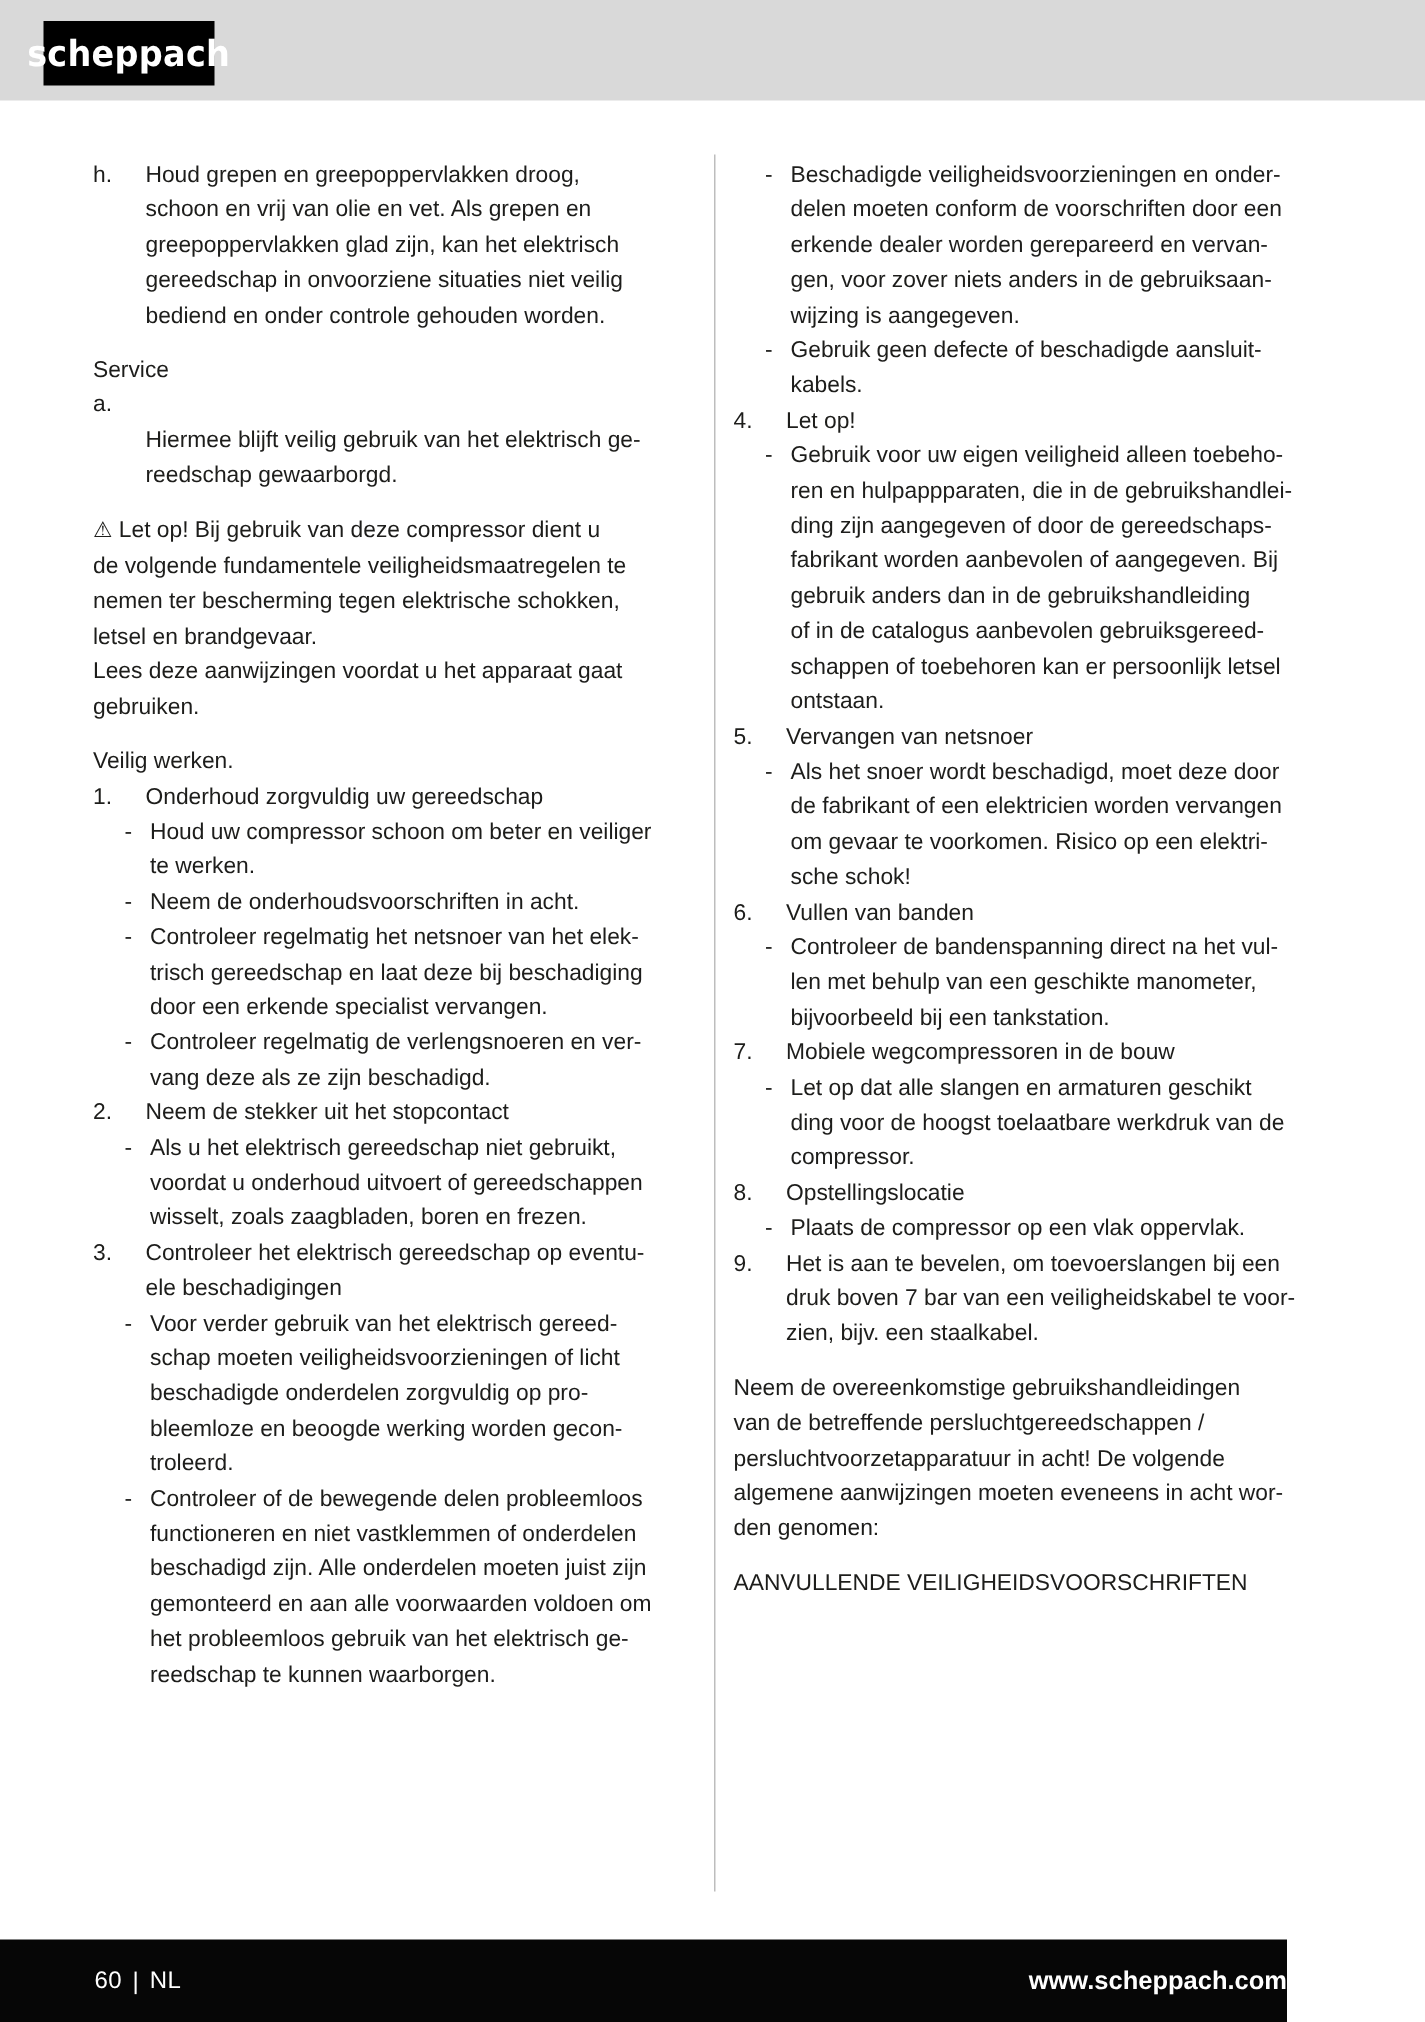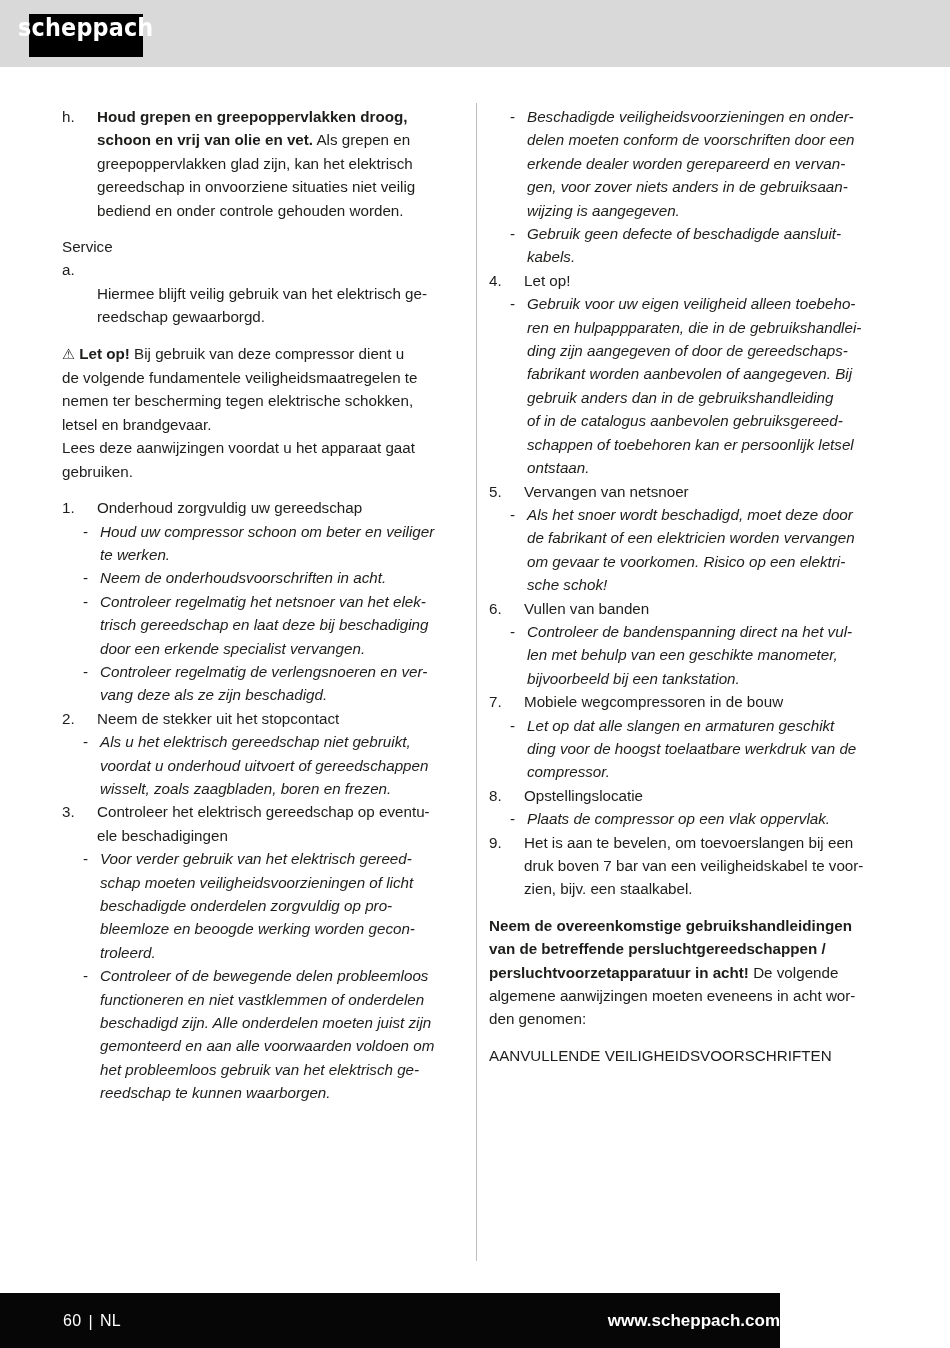--- a/index.html
+++ b/index.html
@@ -4,45 +4,45 @@
 <style>
   html,body { margin:0; padding:0; background:#ffffff; }
   body {
     position:relative; width:950px; height:1348px; overflow:hidden;
     font-family:"Liberation Sans", sans-serif; color:#1d1d1b;
   }
   
   .band { position:absolute; left:0; top:0; width:950px; height:67px; background:#d9d9d9; }
   .logo {
     position:absolute; left:29px; top:14px; width:114px; height:43px;
-    background:#000000; display:flex; justify-content:center;
+    background:#000000; display:flex; align-items:center; justify-content:center;
   }
   .logo-text {
     color:#ffffff; font-weight:bold; font-size:24px; letter-spacing:0.2px;
     transform:scaleX(0.93); font-family:"DejaVu Sans", sans-serif;
   }
   
   .col { position:absolute; top:105px; font-size:15.2px; line-height:23.4px; }
   .col-left  { left:62px;  width:396px; }
   .col-right { left:489px; width:398px; }
   .divider { position:absolute; left:476px; top:103px; width:1px; height:1158px; background:#bdbdbd; }
   .col > .group { margin-top:13px; }
   .col > .group:first-child { margin-top:0; }
-  .b { font-weight:bold; }
+  .b { font-weight:normal; }
   .h { font-weight:normal; }
   .para { white-space:pre-line; }
   .row { display:flex; }
   .row .lbl { width:35px; flex:none; }
   .row .body { flex:1; white-space:pre-line; }
   .subrow { display:flex; margin-left:21px; }
   .subrow .dash { width:17px; flex:none; }
-  .subrow .stext { flex:1; white-space:pre-line;font-style:italic; }
+  .subrow .stext { flex:1; white-space:pre-line; }
   .warn-icon { font-family:"DejaVu Sans", sans-serif; font-weight:bold; font-size:14.5px; }
   
-  .footer { position:absolute; left:0; top:1293px; width:780px; height:55px; background:#060606; color:#ffffff; }
+  .footer { position:absolute; left:0; top:1293px; width:858px; height:55px; background:#060606; color:#ffffff; }
   .pageno { position:absolute; left:63px; top:50%; transform:translateY(-50%); font-size:16px; letter-spacing:0.3px; }
   .pageno .sep { display:inline-block; margin:0 7px; transform:translateY(1px); }
   .url { position:absolute; left:0; top:50%; transform:translateY(-50%); width:100%; text-align:right; font-weight:bold; font-size:17px; }
 </style>
 </head>
 <body>
 
 <div class="band">
   <div class="logo">
       <span class="logo-text">scheppach</span>
@@ -76,20 +76,21 @@
 
 
   <div class="group para"><span class="warn-icon">⚠</span><span class="b"> Let op!</span><span> Bij gebruik van deze compressor dient u
 de volgende fundamentele veiligheidsmaatregelen te
 nemen ter bescherming tegen elektrische schokken,
 letsel en brandgevaar.
 Lees deze aanwijzingen voordat u het apparaat gaat
 gebruiken.</span></div>
 
   <div class="group">
+    <div><span class="b">Veilig werken</span><span>.</span></div>
 
     <div>
       <div class="row">
           <span class="lbl">1.</span>
           <div class="body">Onderhoud zorgvuldig uw gereedschap</div>
         </div>
       <div class="subrow">
           <span class="dash">-</span>
           <div class="stext">Houd uw compressor schoon om beter en veiliger
 te werken.</div>

